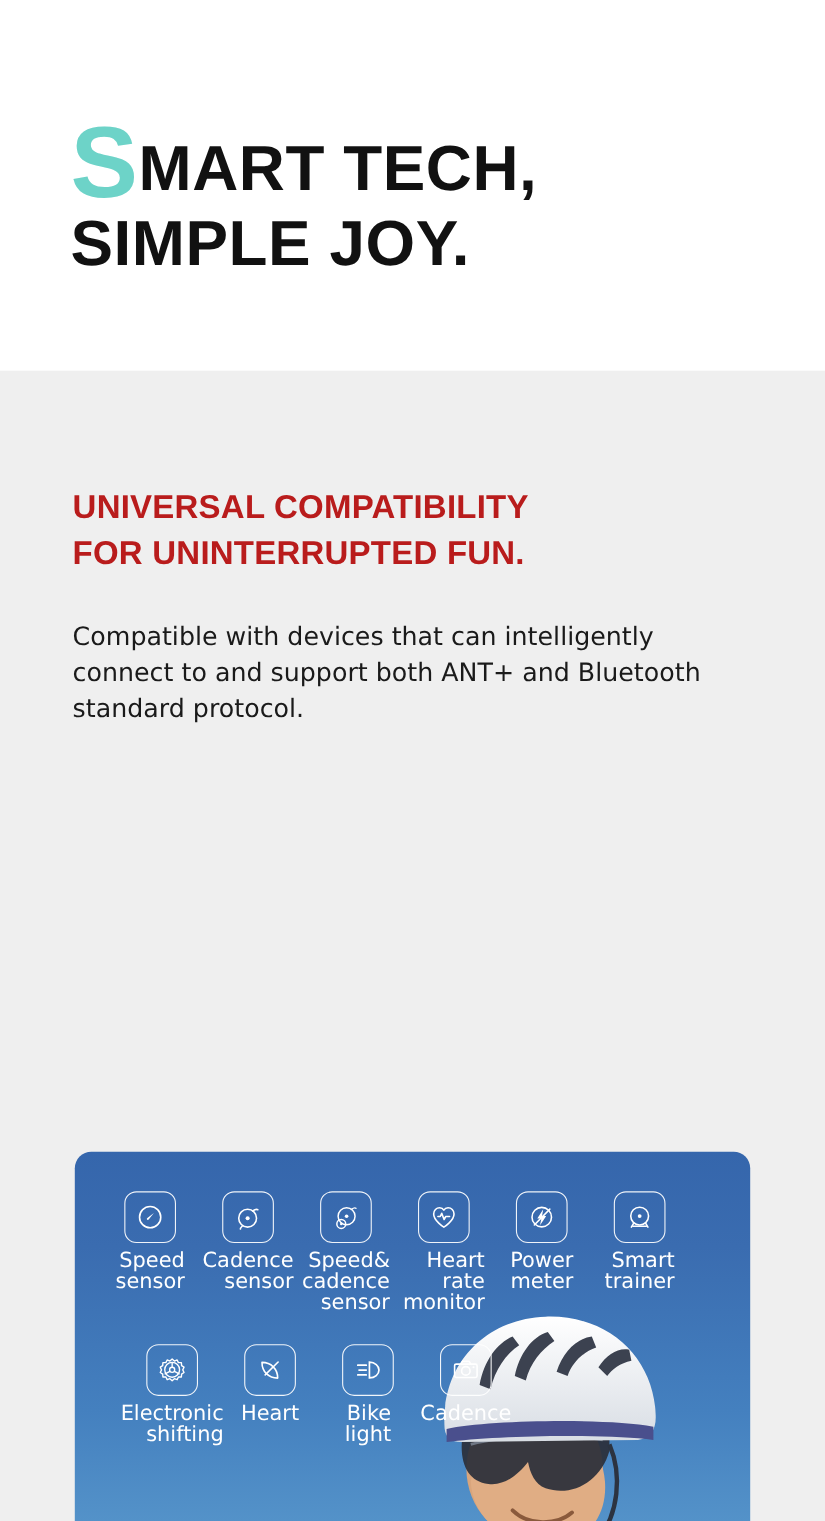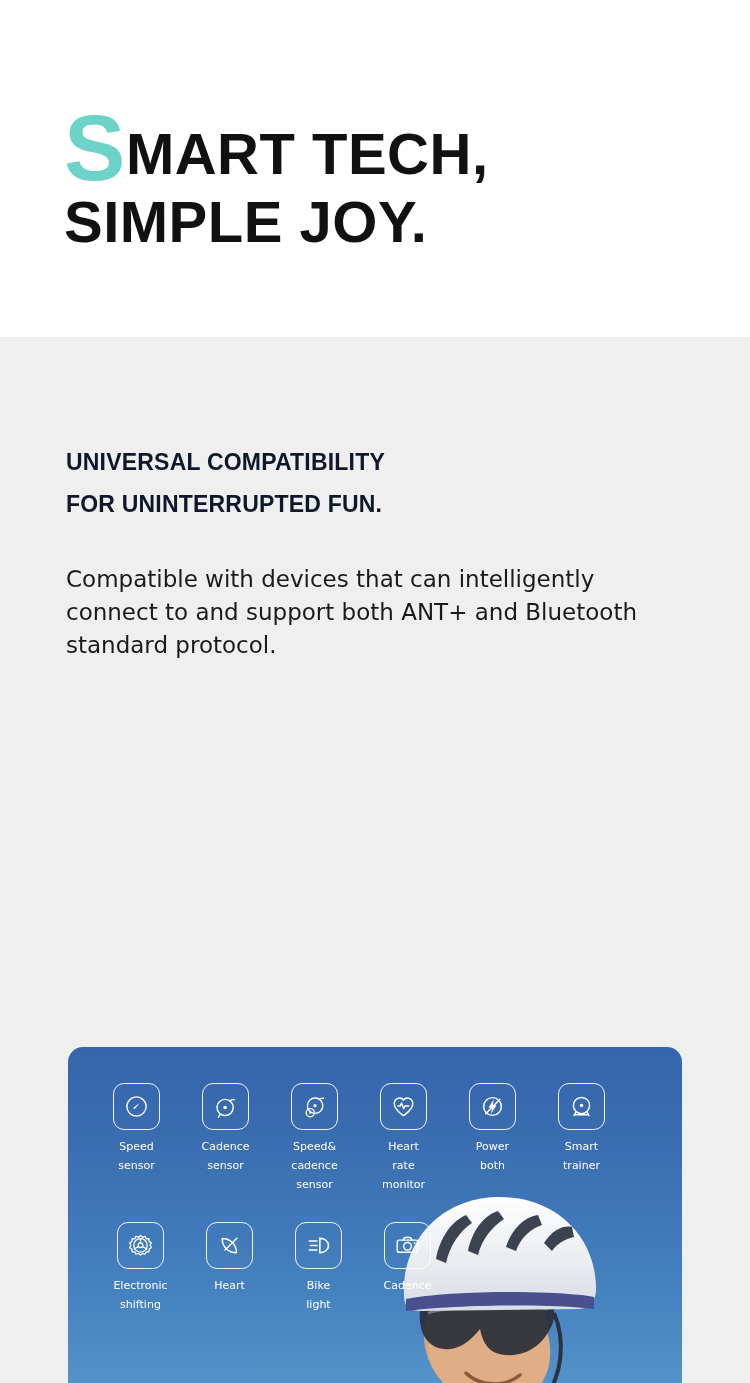--- a/index.html
+++ b/index.html
@@ -36,24 +36,24 @@
 
   
   .section {
     position:absolute; left:0; top:337px; width:750px; height:1046px;
     background:#efefef;
   }
   .sec-head {
     position:absolute; left:66px; top:104px;
     font-family:"Liberation Sans", sans-serif;
     font-weight:bold;
-    font-size:23px;
+    font-size:30px;
     line-height:42px;
     letter-spacing:0.2px;
-    color:#0f172a;
+    color:#b91c1c;
     white-space:pre-line;
   }
   .sec-body {
     position:absolute; left:66px; top:226px;
     width:620px;
     font-family:"DejaVu Sans", sans-serif;
     font-size:23px;
     line-height:33px;
     color:#1a1a1a;
     white-space:pre-line;
@@ -77,39 +77,39 @@
   
   .photo { position:absolute; left:0; top:0; width:614px; height:618px; }
 
   
   .grid {
     position:absolute; left:0; top:0; width:614px;
     padding:36px 0 0 0;
   }
   .row { display:flex; }
   .row.r1 { padding-left:24px; }
-  .row.r2 { padding-left:28px; margin-top:28px; }
+  .row.r2 { padding-left:44px; margin-top:28px; }
   .cell {
     width:89px;
     display:flex; flex-direction:column; align-items:center;
   }
   .tile {
     width:47px; height:47px;
     border:1.6px solid rgba(255,255,255,.92);
     border-radius:11px;
     display:flex; align-items:center; justify-content:center;
   }
   .tile svg { display:block; }
   .cap-label {
     margin-top:7px;
     font-family:"DejaVu Sans", sans-serif;
-    font-size:11px;
+    font-size:19px;
     line-height:19px;
     color:#ffffff;
-    text-align:center;
+    text-align:right;
     white-space:pre-line;
   }
 </style>
 </head>
 <body>
 
 <div class="hero">
   <h1 class="hero-title"><span class="cap accent">S</span><span>MART TECH,</span>
 <span>SIMPLE JOY.</span></h1>
 </div>
@@ -267,21 +267,21 @@
 
         <div class="cell">
           <div class="tile">
             <svg width="27" height="27" viewBox="0 0 28 28" fill="none" stroke="#ffffff" stroke-width="1.5" stroke-linecap="round">
               <circle cx="14" cy="14" r="9.2"></circle>
               <path d="M15.4 6.6 L9.8 15.2 H13.6 L12.4 21.6 L18.2 12.8 H14.3 Z" fill="#ffffff" stroke="none"></path>
               <path d="M7 21.4 L21.6 6.4"></path>
             </svg>
           </div>
           <div class="cap-label">Power
-both</div>
+meter</div>
         </div>
 
         <div class="cell">
           <div class="tile">
             <svg width="27" height="27" viewBox="0 0 28 28" fill="none" stroke="#ffffff" stroke-width="1.5" stroke-linecap="round">
               <circle cx="14" cy="13" r="8.4"></circle>
               <circle cx="14" cy="13" r="1.8" fill="#ffffff" stroke="none"></circle>
               <path d="M8.4 19.6 L6.2 23.4"></path>
               <path d="M19.6 19.6 L21.8 23.4"></path>
               <path d="M7.6 22.6 H20.4"></path>

